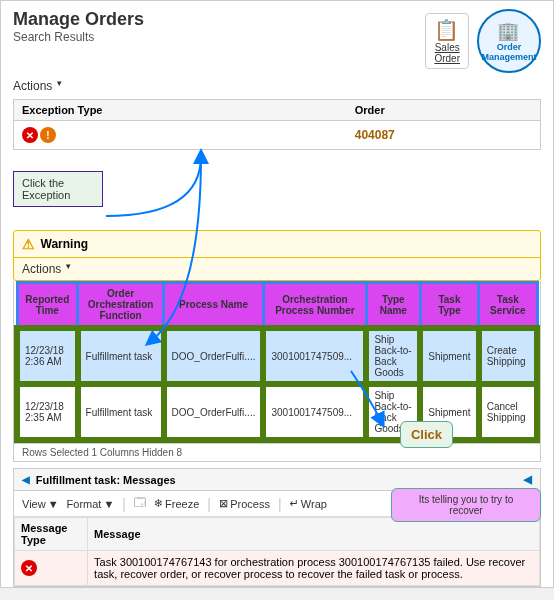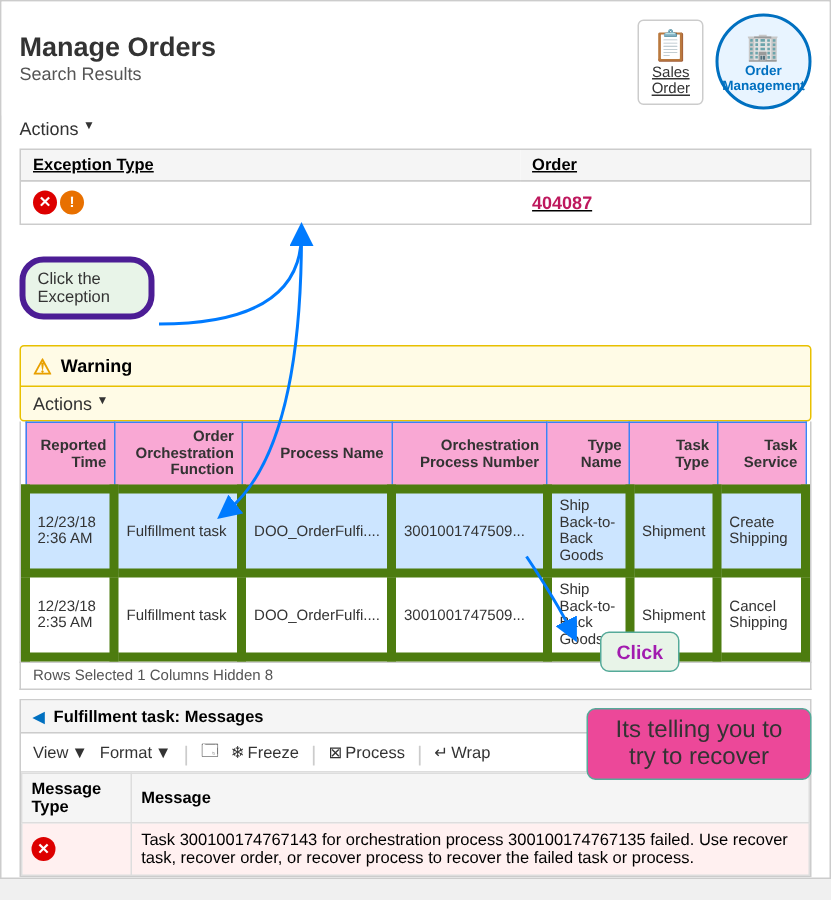--- a/index.html
+++ b/index.html
@@ -22,21 +22,20 @@
       padding: 8px 12px 4px 12px;
       background: #fff;
       display: flex;
       align-items: flex-start;
       justify-content: space-between;
     }
     .header-left h1 {
       font-size: 18px;
       font-weight: bold;
       color: #333;
-      margin-top: 12px;
     }
     .header-left .search-results {
       font-size: 12px;
       color: #555;
     }
     .header-icons {
       display: flex;
       gap: 8px;
       align-items: center;
     }
@@ -85,21 +84,20 @@
     }
     
     .exception-table-wrapper {
       margin: 4px 12px;
       border: 1px solid #ccc;
       background: #fff;
     }
     .exception-table {
       width: 100%;
       border-collapse: collapse;
-      text-decoration: underline;
     }
     .exception-table th {
       background: #f5f5f5;
       font-weight: bold;
       font-size: 11px;
       padding: 4px 8px;
       border-bottom: 1px solid #ccc;
       text-align: left;
     }
     .exception-table td {
@@ -129,32 +127,32 @@
       background: #e87000;
       border-radius: 50%;
       color: white;
       font-size: 10px;
       display: inline-flex;
       align-items: center;
       justify-content: center;
       font-weight: bold;
     }
     .order-link {
-      color: #be185d;
+      color: #a16207;
       text-decoration: none;
       font-weight: bold;
     }
     
     .callout-box {
       position: absolute;
       left: 12px;
       top: 170px;
       background: #e8f4e8;
-      border: 4px solid #4c1d95;
-      border-radius: 16px;
+      border: 1px solid #4c1d95;
+      border-radius: 0;
       padding: 5px 8px;
       font-size: 11px;
       color: #333;
       width: 90px;
       z-index: 10;
     }
     
     .arrows-overlay {
       position: absolute;
       top: 0;
@@ -193,26 +191,26 @@
       margin: 0 12px;
       border: 1px solid #ccc;
       border-top: none;
     }
     .data-table {
       width: 100%;
       border-collapse: collapse;
       font-size: 11px;
     }
     .data-table th {
-      background: #f9a8d4;
-      border: 1px solid #3b82f6;
+      background: #d946ef;
+      border: 3px solid #3b82f6;
       padding: 4px 5px;
       font-weight: bold;
       font-size: 10px;
-      text-align: right;
+      text-align: center;
       color: #333;
     }
     .data-table td {
       border: 6px solid #4d7c0f;
       padding: 3px 5px;
       font-size: 10px;
       color: #333;
     }
     .data-table tr.selected-row {
       background: #cce5ff;
@@ -235,21 +233,21 @@
     .click-callout {
       position: absolute;
       right: 100px;
       top: 420px;
       background: #e8f4e8;
       border: 1px solid #5a9;
       border-radius: 6px;
       padding: 5px 10px;
       font-size: 13px;
       font-weight: bold;
-      color: #a21caf;
+      color: #a16207;
       z-index: 10;
     }
     
     .fulfillment-section {
       margin: 6px 12px 0 12px;
       border: 1px solid #ccc;
       background: #fff;
     }
     .fulfillment-header {
       display: flex;
@@ -304,25 +302,25 @@
       vertical-align: middle;
     }
     .msg-error-row td {
       background: #fff0f0;
     }
     
     .recover-callout {
       position: absolute;
       right: 12px;
       bottom: 65px;
-      background: #ec4899;
+      background: #f0abfc;
       border: 1px solid #5a9;
       border-radius: 6px;
       padding: 5px 10px;
-      font-size: 16px;
+      font-size: 10px;
       color: #333;
       max-width: 150px;
       z-index: 10;
       text-align: center;
     }
   </style>
 </head>
 <body>
 
 <div class="page-wrapper">

